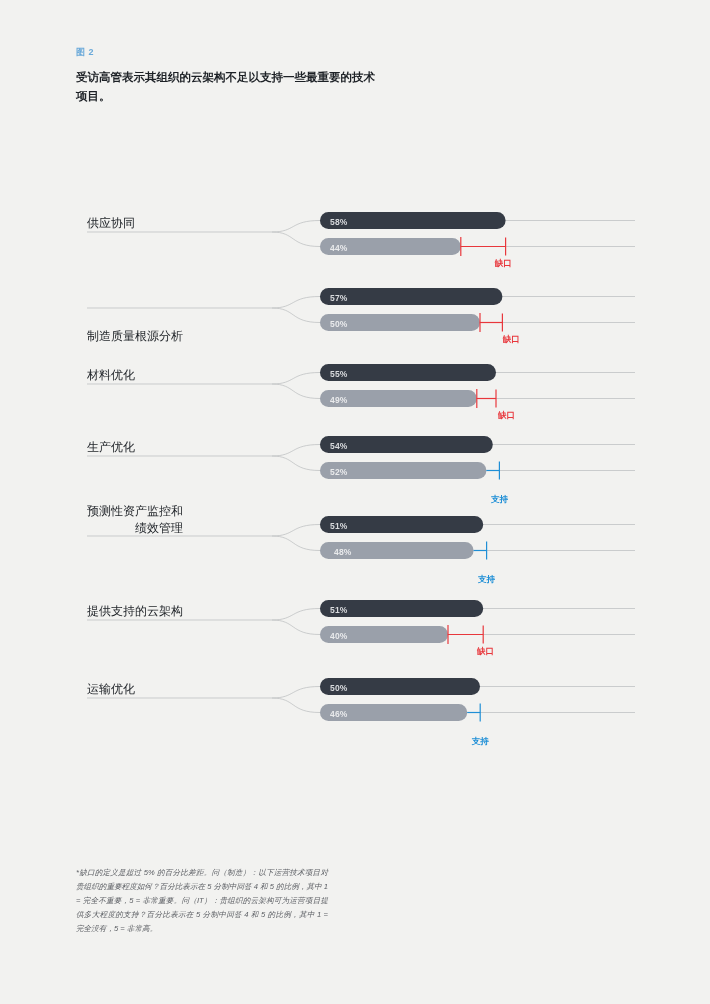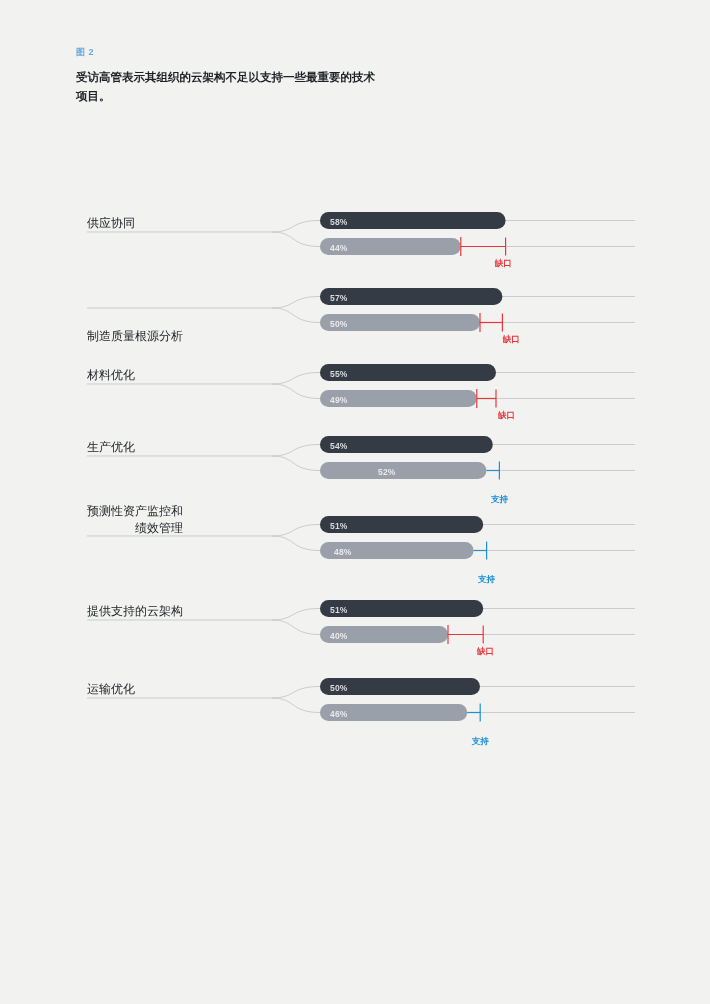--- a/index.html
+++ b/index.html
@@ -215,31 +215,32 @@
       <div class="cat-label" style="left: 87px; top: 291px; margin-top: 37px;">制造质量根源分析</div>
       <div class="bar-val" style="left: 330px; top: 292.5px;">57%</div>
       <div class="bar-val on-gray" style="left: 330px; top: 318.5px;">50%</div>
       <div class="marker-lbl gap" style="left: 491.2px; top: 333.5px; transform: translateX(-50%);">缺口</div>
       <div class="cat-label" style="left: 87px; top: 367px;">材料优化</div>
       <div class="bar-val" style="left: 330px; top: 368.5px;">55%</div>
       <div class="bar-val on-gray" style="left: 330px; top: 394.5px;">49%</div>
       <div class="marker-lbl gap" style="left: 486.4px; top: 409.5px; transform: translateX(-50%);">缺口</div>
       <div class="cat-label" style="left: 87px; top: 439px;">生产优化</div>
       <div class="bar-val" style="left: 330px; top: 440.5px;">54%</div>
-      <div class="bar-val on-gray" style="left: 330px; top: 466.5px; margin-left: 48px;">52%</div>
+      <div class="bar-val on-gray" style="left: 330px; top: 466.5px;">52%</div>
       <div class="marker-lbl support" style="left: 499.4px; top: 481.5px; transform: translateX(-50%);">支持</div>
       <div class="cat-label" style="left: 87px; top: 503px;">预测性资产监控和
 绩效管理</div>
       <div class="bar-val" style="left: 330px; top: 520.5px;">51%</div>
       <div class="bar-val on-gray" style="left: 334px; top: 546.5px;">48%</div>
       <div class="marker-lbl support" style="left: 486.6px; top: 561.5px; transform: translateX(-50%);">支持</div>
       <div class="cat-label" style="left: 87px; top: 603px;">提供支持的云架构</div>
       <div class="bar-val" style="left: 330px; top: 604.5px;">51%</div>
       <div class="bar-val on-gray" style="left: 330px; top: 630.5px;">40%</div>
       <div class="marker-lbl gap" style="left: 465.6px; top: 645.5px; transform: translateX(-50%);">缺口</div>
       <div class="cat-label" style="left: 87px; top: 681px;">运输优化</div>
       <div class="bar-val" style="left: 330px; top: 682.5px;">50%</div>
       <div class="bar-val on-gray" style="left: 330px; top: 708.5px;">46%</div>
       <div class="marker-lbl support" style="left: 480.2px; top: 723.5px; transform: translateX(-50%);">支持</div>
     </div>
 
+  <div class="footnote">*缺口的定义是超过 5% 的百分比差距。问（制造）：以下运营技术项目对贵组织的重要程度如何？百分比表示在 5 分制中回答 4 和 5 的比例，其中 1 = 完全不重要，5 = 非常重要。问（IT）：贵组织的云架构可为运营项目提供多大程度的支持？百分比表示在 5 分制中回答 4 和 5 的比例，其中 1 = 完全没有，5 = 非常高。</div>
 
 </div>
 
 </body></html>

